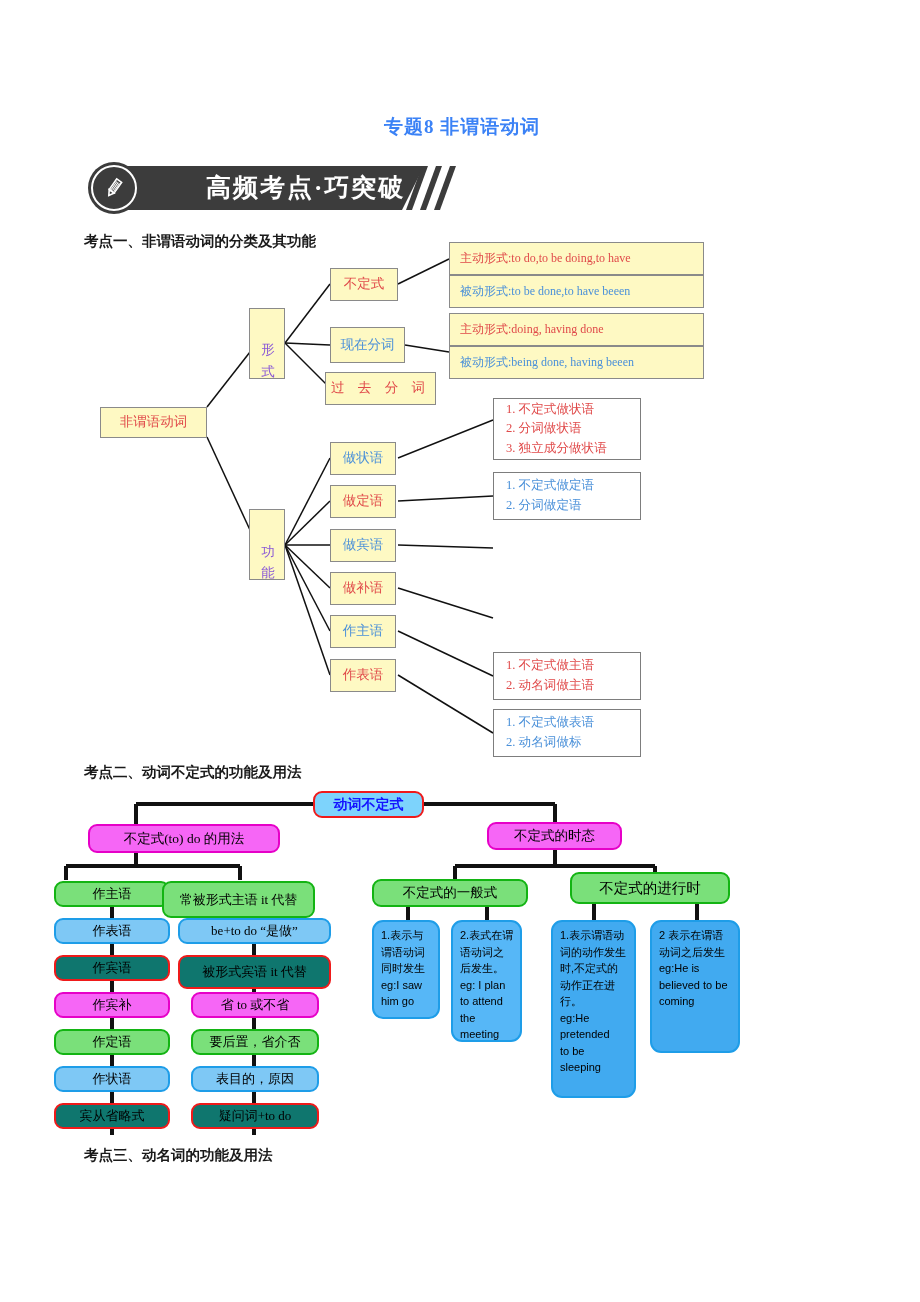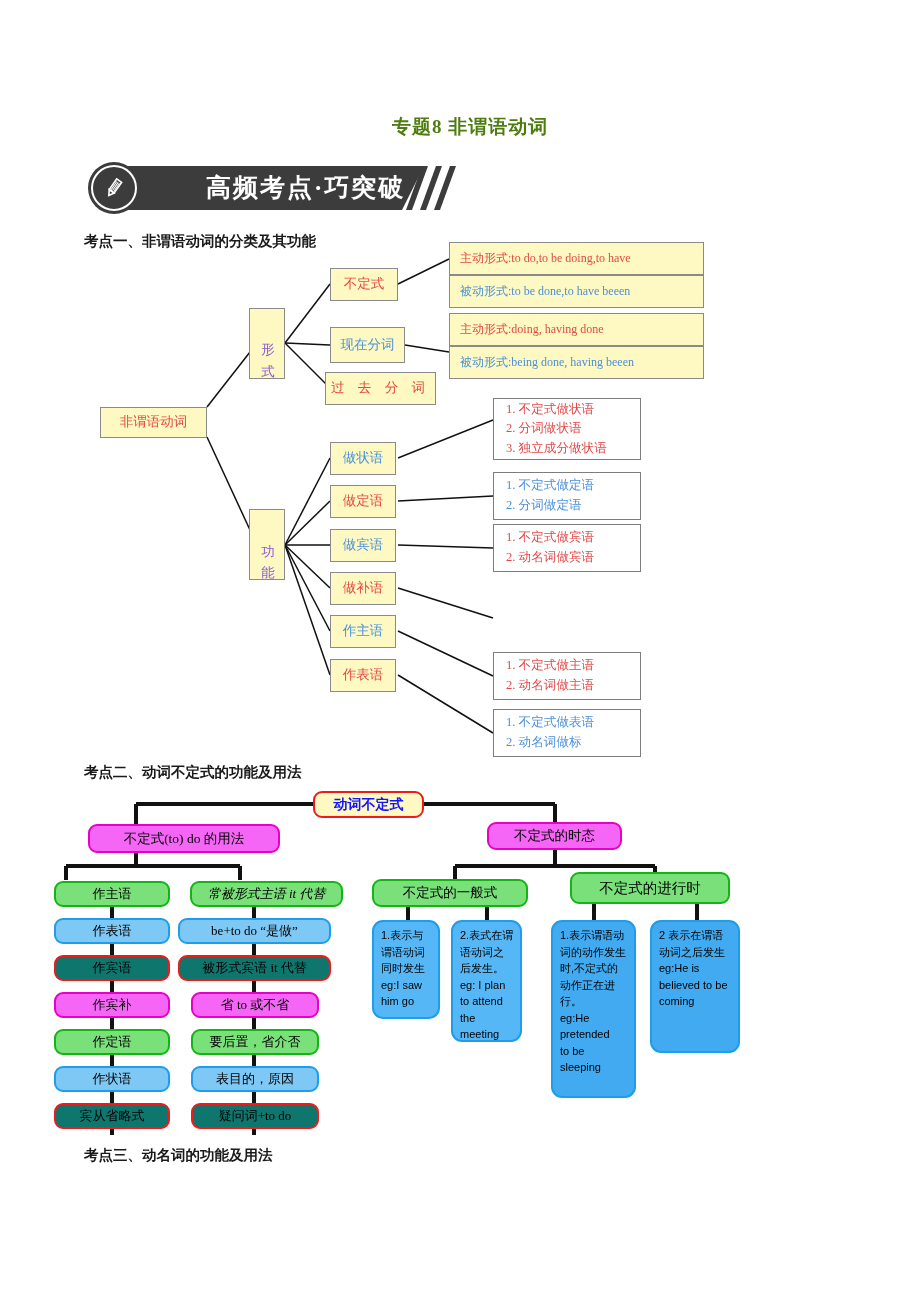--- a/index.html
+++ b/index.html
@@ -12,23 +12,23 @@
     width: 920px;
     height: 1302px;
     position: relative;
     overflow: hidden;
     color: #000;
   }
   .page { position: absolute; inset: 0; }
 
   
   .doc-title{
-    position:absolute; left:392px; top:114px;
-    font-family:"Liberation Serif","DejaVu Serif",serif;
-    font-weight:bold; font-size:19px; color:#4d7c0f; letter-spacing:1px;
+    position:absolute; left:384px; top:114px;
+    font-family:"Liberation Serif","DejaVu Serif",serif;
+    font-weight:bold; font-size:19px; color:#3b82f6; letter-spacing:1px;
     white-space:nowrap;
   }
 
   
   .banner{ position:absolute; left:88px; top:162px; height:52px; width:355px; }
   .banner-bar{
     position:absolute; left:26px; top:4px; height:44px; width:288px;
     background:#3c3c3c;
   }
   .banner-bar:after{
@@ -87,21 +87,21 @@
 
   
   .rbox{
     position:absolute; box-sizing:border-box;
     border-radius:9px; display:flex; align-items:center; justify-content:center;
     font-family:"Liberation Serif","DejaVu Serif",serif;
     font-size:13px; text-align:center; white-space:nowrap;
   }
   .rbox.fill{ padding:0 6px; }
   .c-red   { background:#0f766e; border:2.4px solid #ef1a1a; color:#000; }
-  .c-redtop{ background:#fef9c3; border:2.4px solid #ef1a1a; color:#1414ff; font-weight:bold; }
+  .c-redtop{ background:#7dd3fc; border:2.4px solid #ef1a1a; color:#1414ff; font-weight:bold; }
   .c-magenta{ background:#f666f6; border:2.6px solid #e600c8; color:#000; }
   .c-green { background:#7ae07a; border:2.4px solid #13b413; color:#000; }
   .c-blue  { background:#7ec8f5; border:2.4px solid #1e9de8; color:#000; }
 
   .textbox{
     position:absolute; box-sizing:border-box;
     border-radius:11px; background:#41aaf0; border:2.2px solid #1e9de8;
     color:#000; padding:5px 6px 5px 7px;
     font-family:"Liberation Sans","DejaVu Sans",sans-serif;
     font-size:11px; line-height:1.5; text-align:left;
@@ -199,24 +199,20 @@
     <div>1. 不定式做状语</div>
     <div>2. 分词做状语</div>
     <div>3. 独立成分做状语</div>
   </div>
 
   <div class="listbox blue" style="left:493px; top:472px; width:148px; height:48px;">
     <div>1. 不定式做定语</div>
     <div>2. 分词做定语</div>
   </div>
 
-  <div class="listbox red" style="left:493px; top:524px; width:148px; height:48px;">
-    <div>1. 不定式做宾语</div>
-    <div>2. 动名词做宾语</div>
-  </div>
 
 
   <div class="listbox red" style="left:493px; top:652px; width:148px; height:48px;">
     <div>1. 不定式做主语</div>
     <div>2. 动名词做主语</div>
   </div>
 
   <div class="listbox blue" style="left:493px; top:709px; width:148px; height:48px;">
     <div>1. 不定式做表语</div>
     <div>2. 动名词做标</div>
@@ -255,23 +251,23 @@
   <div class="rbox c-magenta fill" style="left:487px; top:822px; width:135px; height:28px; font-size:13.5px;">不定式的时态</div>
 
   <div class="rbox c-green fill" style="left:54px; top:881px; width:116px; height:26px;">作主语</div>
   <div class="rbox c-blue fill" style="left:54px; top:918px; width:116px; height:26px;">作表语</div>
   <div class="rbox c-red fill" style="left:54px; top:955px; width:116px; height:26px;">作宾语</div>
   <div class="rbox c-magenta fill" style="left:54px; top:992px; width:116px; height:26px;">作宾补</div>
   <div class="rbox c-green fill" style="left:54px; top:1029px; width:116px; height:26px;">作定语</div>
   <div class="rbox c-blue fill" style="left:54px; top:1066px; width:116px; height:26px;">作状语</div>
   <div class="rbox c-red fill" style="left:54px; top:1103px; width:116px; height:26px;">宾从省略式</div>
 
-  <div class="rbox c-green fill" style="left:190px; top:881px; width:153px; height:26px;font-style:italic;">常被形式主语 it 代替</div>
+  <div class="rbox c-green fill" style="left:162px; top:881px; width:153px; height:37px;">常被形式主语 it 代替</div>
   <div class="rbox c-blue fill" style="left:178px; top:918px; width:153px; height:26px;">be+to do  “是做”</div>
-  <div class="rbox c-red fill" style="left:178px; top:955px; width:153px; height:26px;text-align:right;">被形式宾语 it 代替</div>
+  <div class="rbox c-red fill" style="left:178px; top:955px; width:153px; height:34px;text-align:right;">被形式宾语 it 代替</div>
   <div class="rbox c-magenta fill" style="left:191px; top:992px; width:128px; height:26px;">省 to 或不省</div>
   <div class="rbox c-green fill" style="left:191px; top:1029px; width:128px; height:26px;">要后置，省介否</div>
   <div class="rbox c-blue fill" style="left:191px; top:1066px; width:128px; height:26px;">表目的，原因</div>
   <div class="rbox c-red fill" style="left:191px; top:1103px; width:128px; height:26px;">疑问词+to do</div>
 
   <div class="rbox c-green fill" style="left:372px; top:879px; width:156px; height:28px; font-size:13.5px;">不定式的一般式</div>
   <div class="textbox light" style="left: 372px; top: 920px; width: 68px; height: 99px; white-space: pre-wrap;">1.表示与谓语动词同时发生
 eg:I saw him go</div>
   <div class="textbox light" style="left: 451px; top: 920px; width: 71px; height: 122px; white-space: pre-wrap;">2.表式在谓语动词之后发生。
 eg: I plan to attend the meeting</div>

